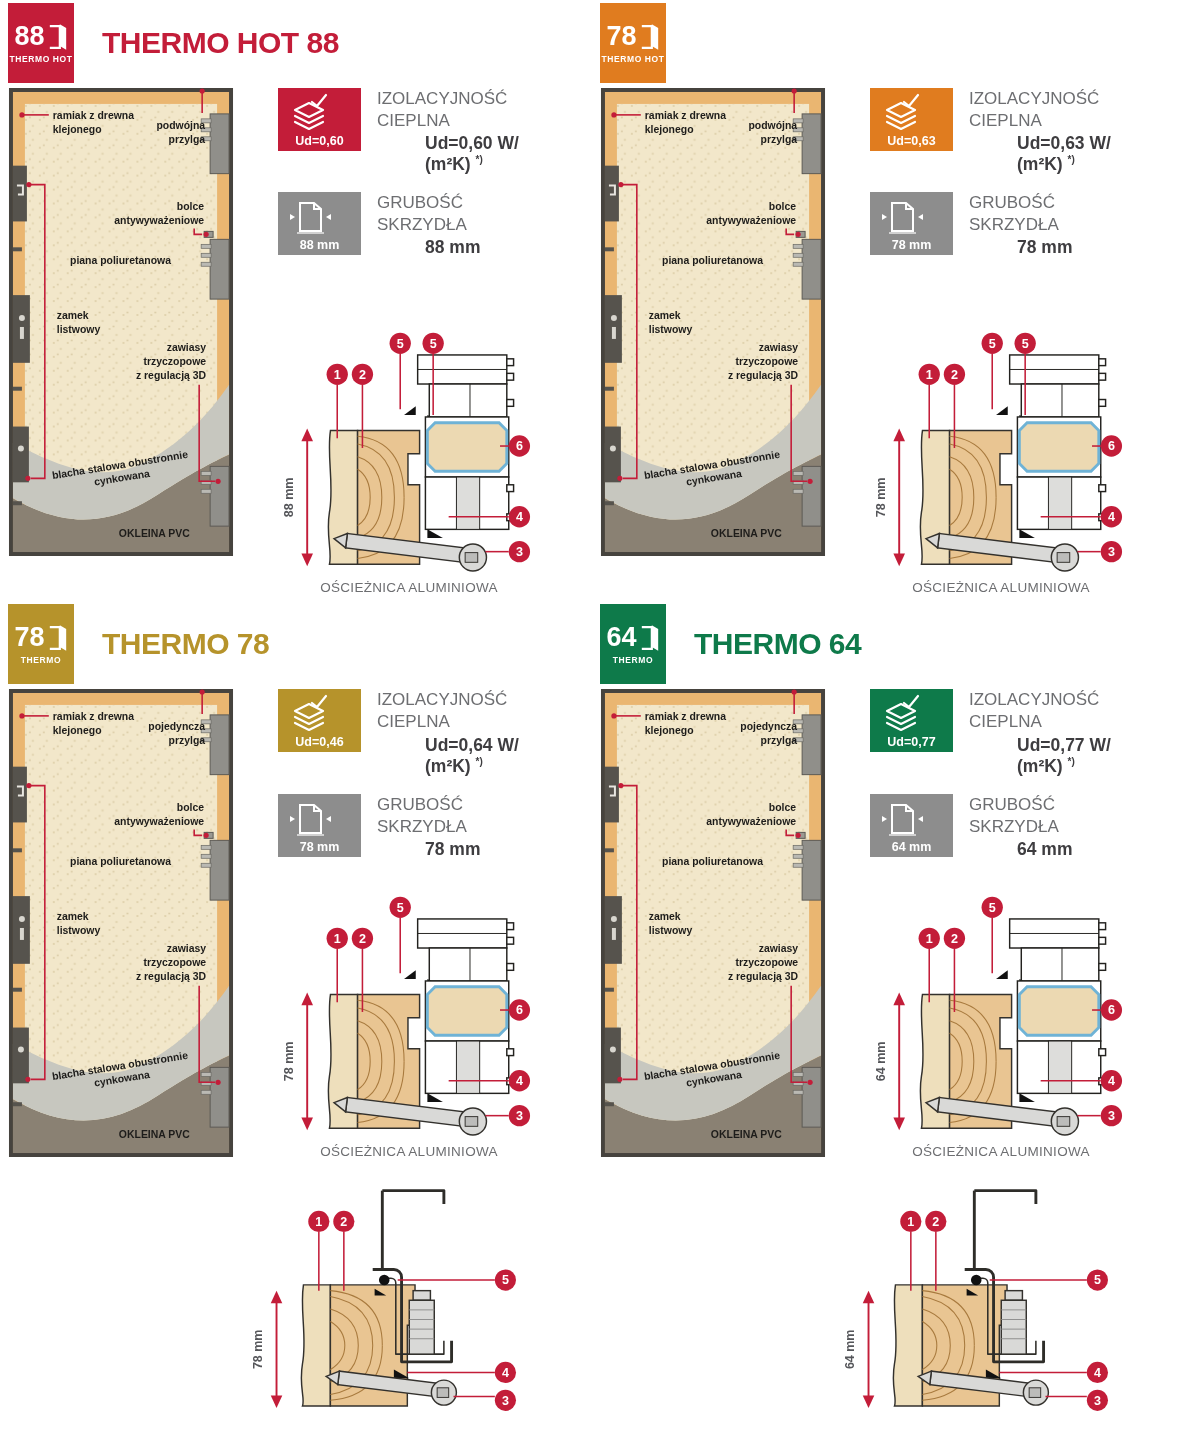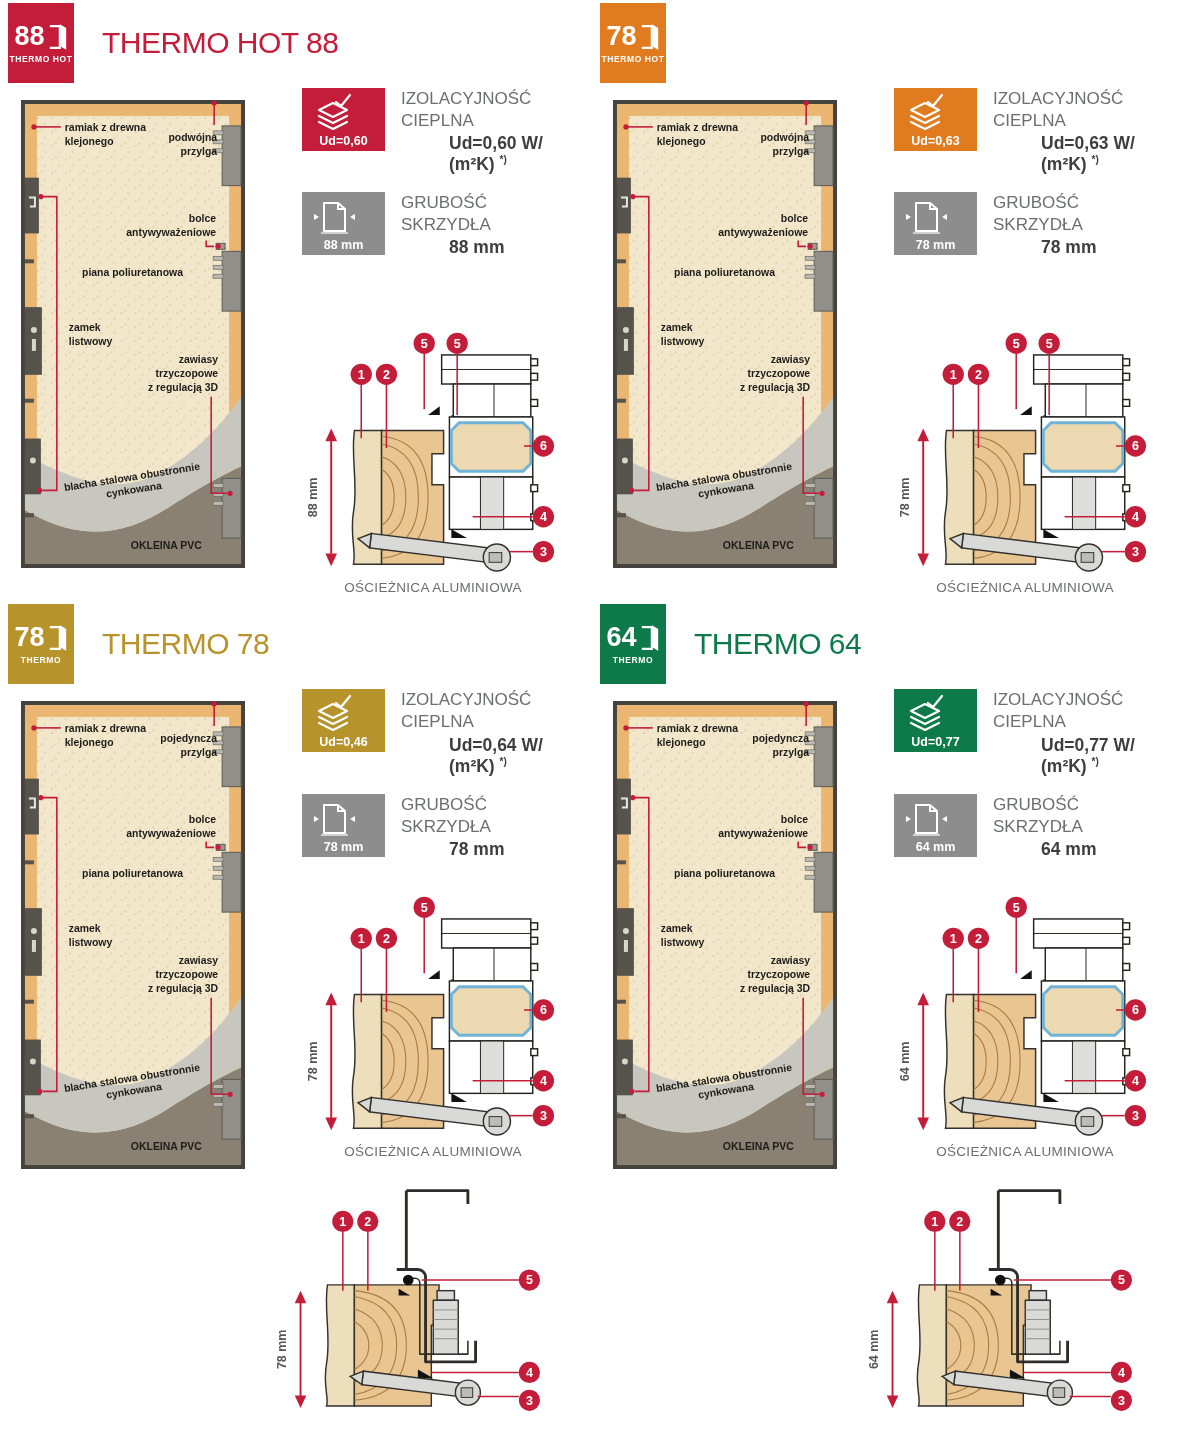--- a/index.html
+++ b/index.html
@@ -6,24 +6,24 @@
             font-family:"Liberation Sans",sans-serif;}
   .grid{display:grid;grid-template-columns:592px 592px;padding:4px 0 0 8px;row-gap:10px;}
   .panel{width:585px;}
   
   .panel-header{display:flex;align-items:center;gap:28px;height:78px;margin-bottom:6px;}
   .logo{width:66px;height:80px;background:var(--accent);display:flex;flex-direction:column;
         justify-content:center;color:#fff;flex:0 0 auto;}
   .logo-main{display:flex;align-items:center;justify-content:center;gap:3px;}
   .logo-number{font-size:27px;font-weight:bold;line-height:1;}
   .logo-series{font-size:8.5px;font-weight:bold;text-align:center;letter-spacing:.6px;margin-top:3px;}
-  .panel-title{margin:0;font-size:30px;font-weight:normal;letter-spacing:-.5px;color:var(--accent);}
+  .panel-title{margin:0;font-size:30px;font-weight:bold;letter-spacing:-.5px;color:var(--accent);}
   
   .panel-body{display:flex;}
-  .door-fig{margin:12px;width:226px;flex:0 0 auto;}
+  .door-fig{margin:0;width:226px;flex:0 0 auto;}
   .right-col{margin-left:44px;width:262px;}
   .spec{display:flex;gap:16px;margin-bottom:17px;}
   .spec-icon{width:83px;height:63px;position:relative;flex:0 0 auto;}
   .spec-icon.accent{background:var(--accent);}
   .spec-icon.gray{background:#8d8d8d;}
   .spec-icon svg{position:absolute;top:2px;left:7px;}
   .spec-badge{position:absolute;bottom:3px;left:0;right:0;text-align:center;color:#fff;
               font-weight:bold;font-size:12.5px;}
   .spec-label{color:#6d6e71;font-size:17px;line-height:1.3;}
   .spec-value{color:#3e3d40;font-weight:bold;font-size:17.5px;margin-top:1px;margin-left:48px;}

